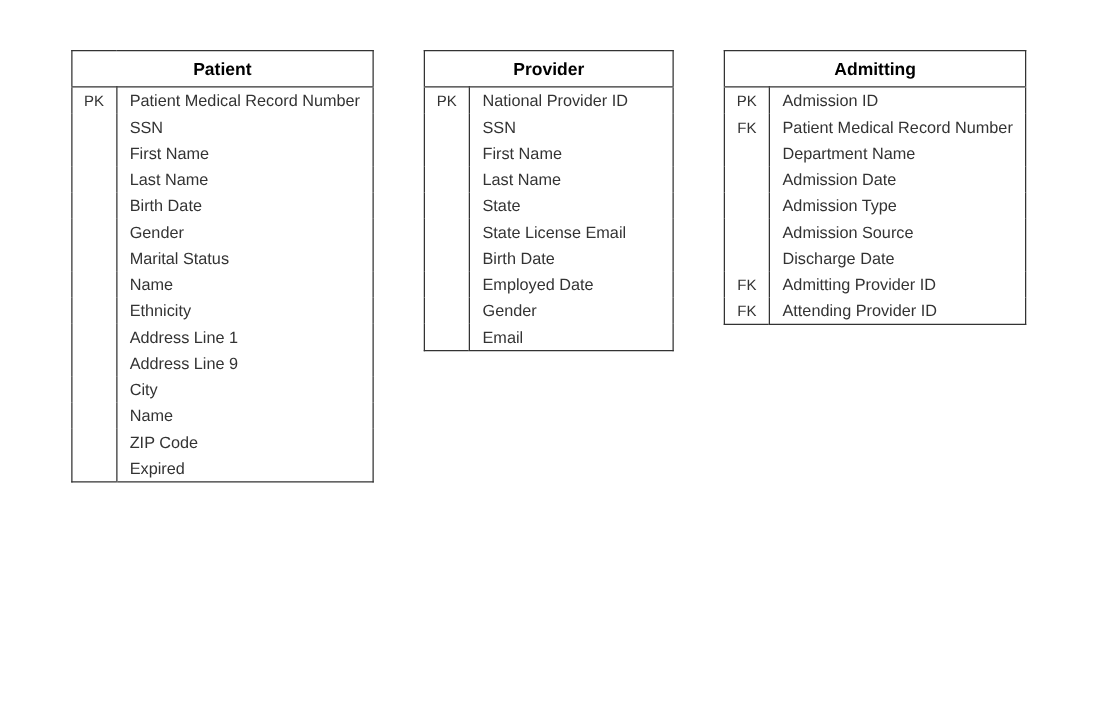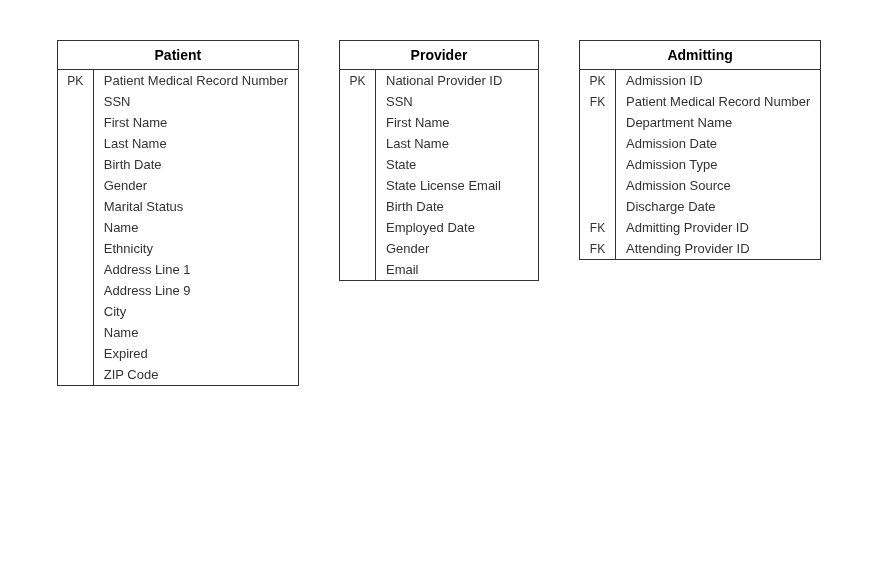--- a/index.html
+++ b/index.html
@@ -106,25 +106,25 @@
           <tr>
             <td class="pk-col" style="border-right: 1.5px solid rgb(51, 51, 51);"></td>
             <td class="field-col">City</td>
           </tr>
           <tr>
             <td class="pk-col" style="border-right: 1.5px solid rgb(51, 51, 51);"></td>
             <td class="field-col">Name</td>
           </tr>
           <tr>
             <td class="pk-col" style="border-right: 1.5px solid rgb(51, 51, 51);"></td>
+            <td class="field-col">ZIP Code</td>
+          </tr>
+          <tr>
+            <td class="pk-col" style="border-right: 1.5px solid rgb(51, 51, 51);"></td>
             <td class="field-col">Expired</td>
-          </tr>
-          <tr>
-            <td class="pk-col" style="border-right: 1.5px solid rgb(51, 51, 51);"></td>
-            <td class="field-col">ZIP Code</td>
           </tr>
         </tbody>
       </table>
     </div>
     <div>
       <table class="entity-table">
         <thead>
           <tr>
             <th class="entity-header" colspan="2">Provider</th>
           </tr>

